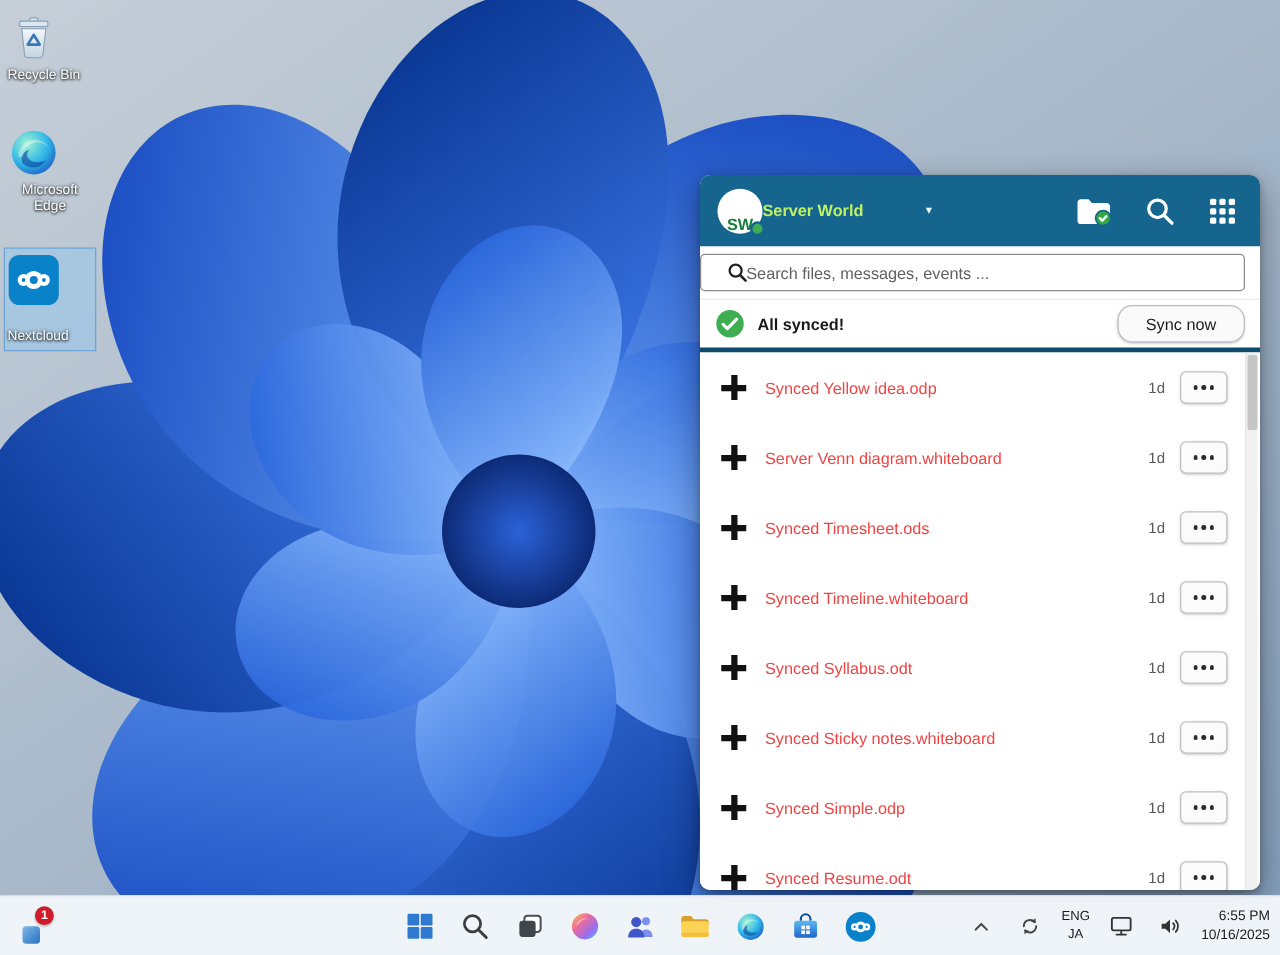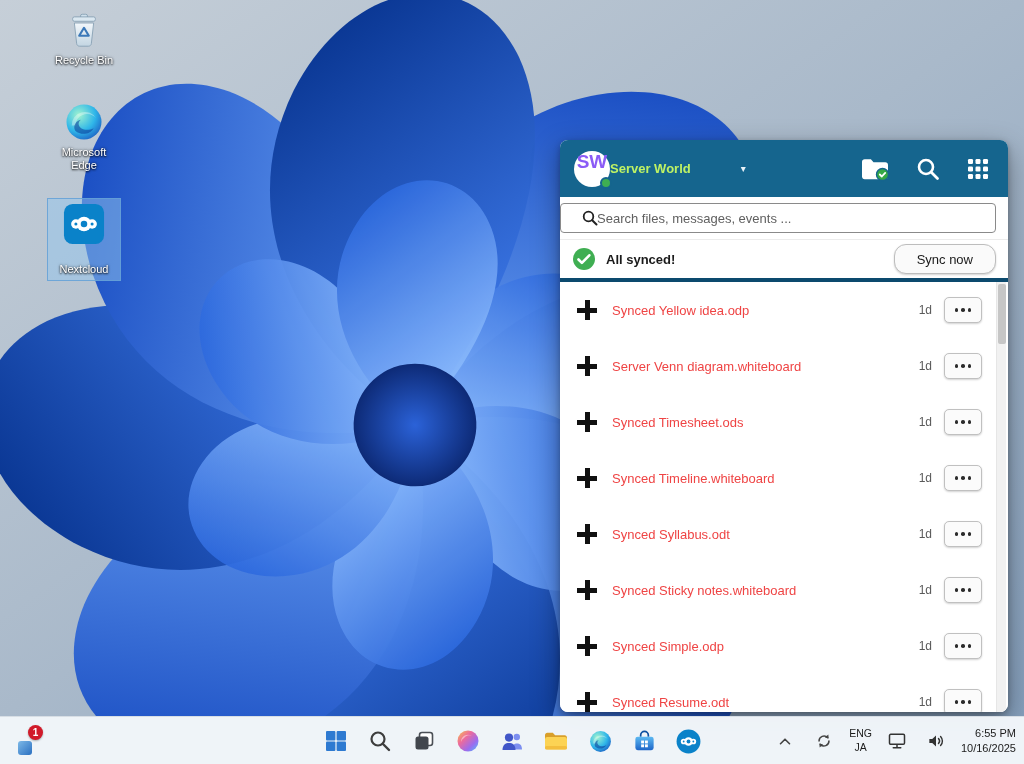--- a/index.html
+++ b/index.html
@@ -5,39 +5,39 @@
   * { margin:0; padding:0; box-sizing:border-box; }
   html,body { width:1024px; height:764px; overflow:hidden;
     font-family:"Liberation Sans","DejaVu Sans",sans-serif; }
   body { position:relative; background:#9fb0c4; }
 
   
   #wallpaper { position:absolute; left:0; top:0; width:1024px; height:716px; }
 
   
   .desk-icon { position:absolute; width:74px; padding:4px 2px; display:flex;
-    flex-direction:column; align-items:center; gap:3px; border:1px solid transparent;margin-left:44px; }
+    flex-direction:column; align-items:flex-start; gap:3px; border:1px solid transparent; }
   .desk-icon .glyph { width:42px; height:42px; }
   .desk-icon .label { font-size:11px; color:#fff; text-align:center; line-height:1.2;
     text-shadow:0 1px 2px rgba(0,0,0,.9), 0 0 3px rgba(0,0,0,.65); }
   .desk-icon.selected { background:rgba(148,198,238,.5); border:1px solid rgba(100,160,214,.85); }
   .di-recycle { left:3px; top:4px; }
   .di-edge    { left:3px; top:96px; }
   .di-nextcloud { left:3px; top:198px;gap:18px; }
 
   
   #nc-window { position:absolute; left:560px; top:140px; width:448px; height:572px;
     background:#fff; border-radius:8px; overflow:hidden; display:flex; flex-direction:column;
     box-shadow:0 10px 28px rgba(0,0,0,.38), 0 2px 6px rgba(0,0,0,.25); }
 
   .nc-header { height:57px; background:#15658e; display:flex; align-items:center;
     padding:0 18px 0 14px; flex:none; }
   .nc-avatar { position:relative; width:36px; height:36px; border-radius:50%;
-    background:#fff; display:flex; align-items:flex-start; justify-content:center;
-    font-weight:bold; font-size:19px; color:#8b5cf6; flex:none; }
+    background:#fff; display:flex; align-items:flex-end; justify-content:center;
+    font-weight:bold; font-size:13px; color:#15803d; flex:none; }
   .nc-avatar .status-dot { position:absolute; right:-2px; bottom:-2px; width:12px; height:12px;
     border-radius:50%; background:#3fae52; border:2px solid #15658e; }
   .nc-account-name { margin-left:0; color:#bef264; font-weight:bold; font-size:13px; }
   .nc-caret { margin-left:50px; color:#e9f3f9; font-size:10px; }
   .nc-header-actions { margin-left:auto; display:flex; align-items:center; gap:25px; }
   .hdr-btn { background:none; border:none; cursor:pointer; display:flex; align-items:center; }
 
   .nc-search-row { padding:6px 12px 6px 0; border-bottom:1px solid #ececec; position:relative; flex:none; }
   .nc-search-row svg { position:absolute; left:22px; top:13px; }
   .nc-search-input { width:100%; height:30px; border:1px solid #8a8a8a; border-radius:4px;

